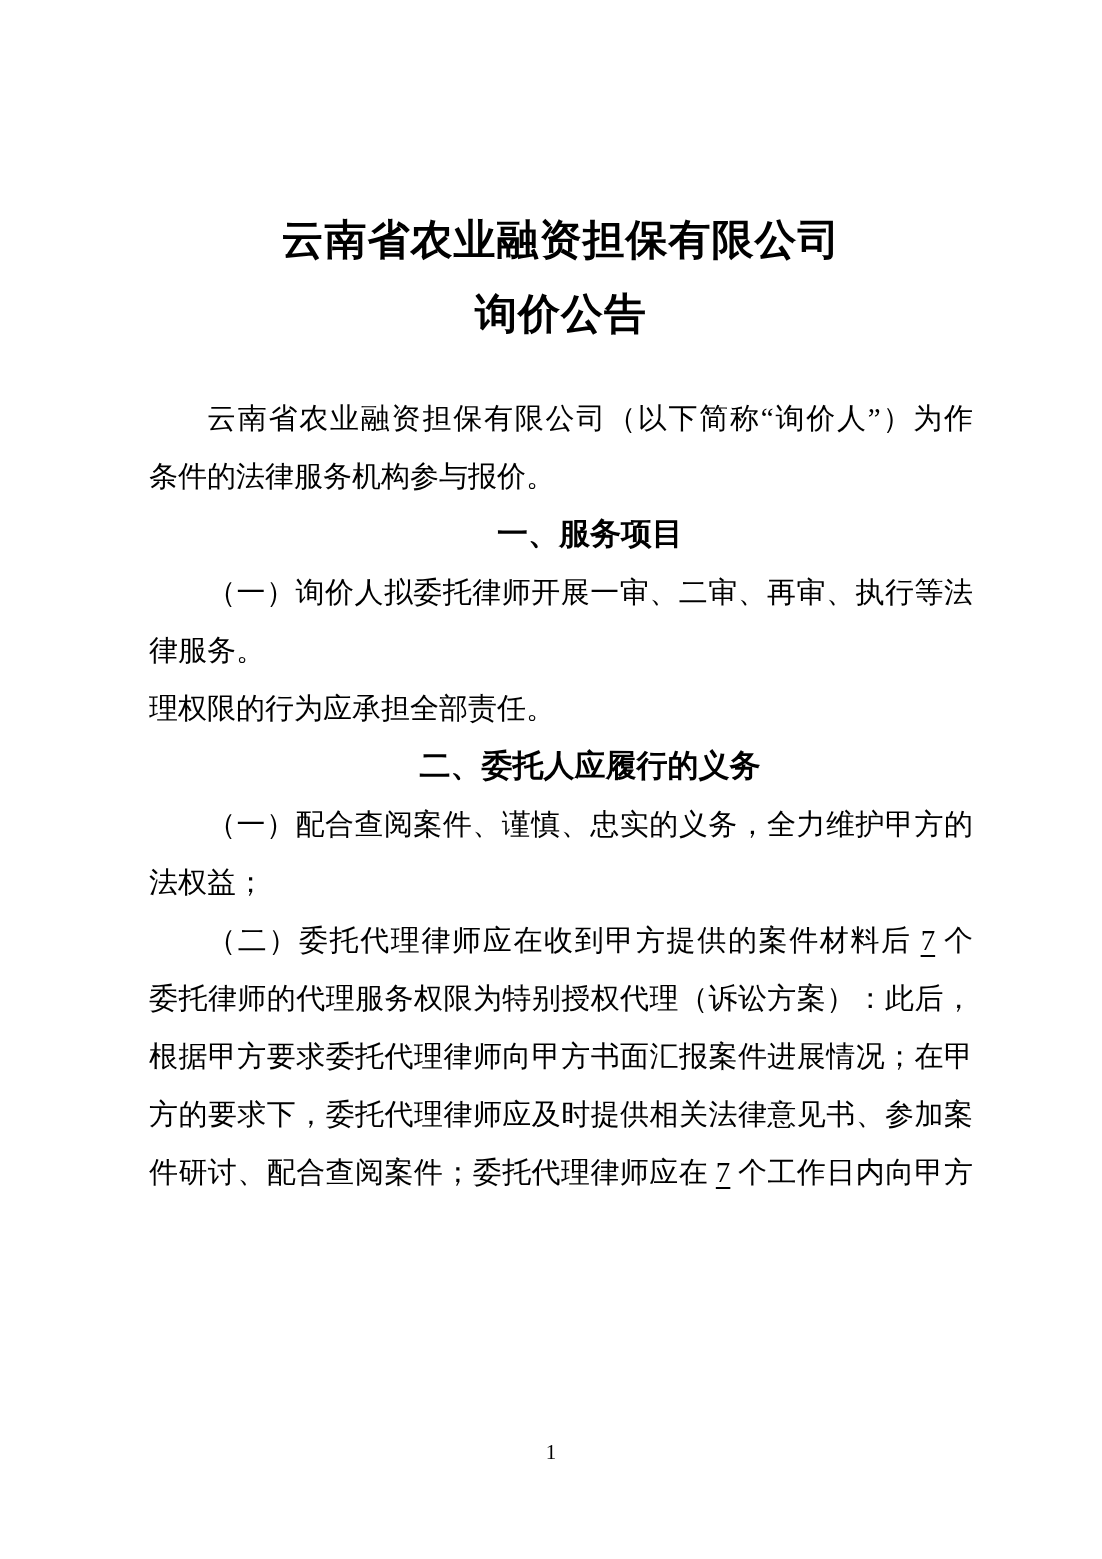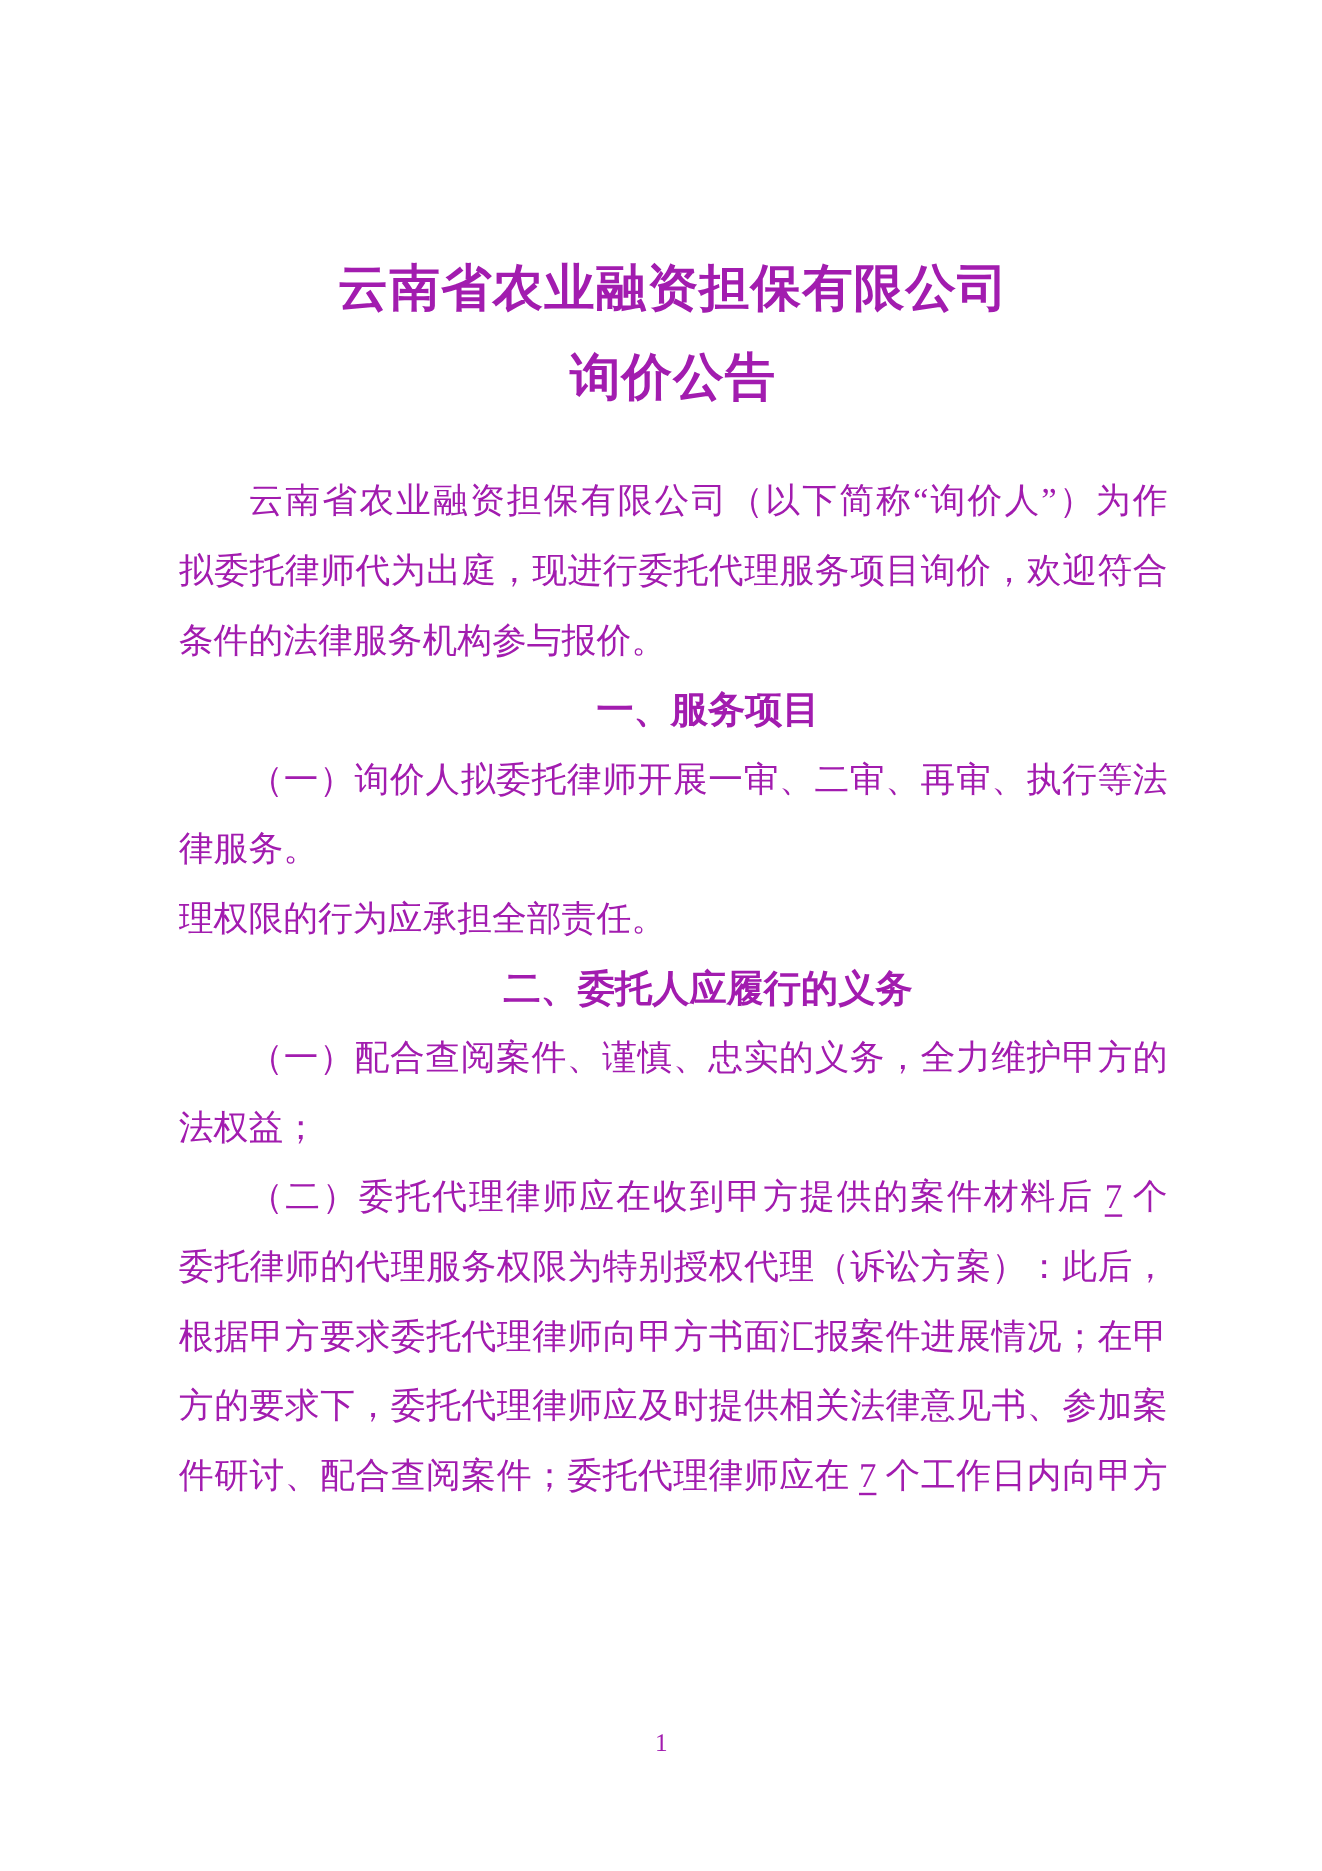--- a/index.html
+++ b/index.html
@@ -5,21 +5,21 @@
   html, body {
     margin: 0;
     padding: 0;
     background: #ffffff;
   }
   .page {
     position: relative;
     width: 1102px;
     height: 1559px;
     background: #ffffff;
-    color: #a21caf;
+    color: #000000;
     overflow: hidden;
   }
   .content {
     position: absolute;
     left: 149px;
     top: 0;
     width: 824px;
   }
   .title-block {
     padding-top: 203px;
@@ -76,21 +76,20 @@
 <body>
 
 <div class="page">
   <div class="content">
     <div class="title-block">
       <div class="title-line">云南省农业融资担保有限公司</div>
       <div class="title-line">询价公告</div>
     </div>
     <div class="body-block">
         <div class="line indent justify"><span>云南省农业融资担保有限公司（以下简称“询价人”）为作</span></div>
-        <div class="line justify"><span>拟委托律师代为出庭，现进行委托代理服务项目询价，欢迎符合</span></div>
         <div class="line"><span>条件的法律服务机构参与报价。</span></div>
         <div class="line heading indent"><span>一、服务项目</span></div>
         <div class="line indent justify"><span>（一）询价人拟委托律师开展一审、二审、再审、执行等法</span></div>
         <div class="line"><span>律服务。</span></div>
         <div class="line"><span>理权限的行为应承担全部责任。</span></div>
         <div class="line heading indent"><span>二、委托人应履行的义务</span></div>
         <div class="line indent justify"><span>（一）配合查阅案件、谨慎、忠实的义务，全力维护甲方的合</span></div>
         <div class="line"><span>法权益；</span></div>
         <div class="line indent justify"><span>（二）委托代理律师应在收到甲方提供的案件材料后 </span><span class="u7">7</span><span> 个</span></div>
         <div class="line justify"><span>委托律师的代理服务权限为特别授权代理（诉讼方案）：此后，</span></div>

